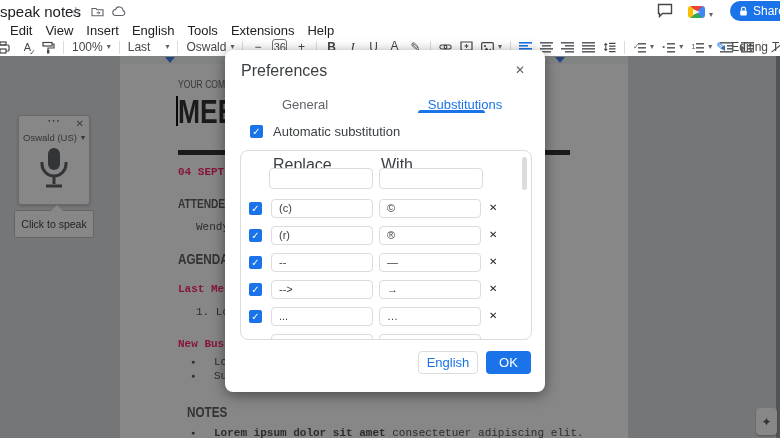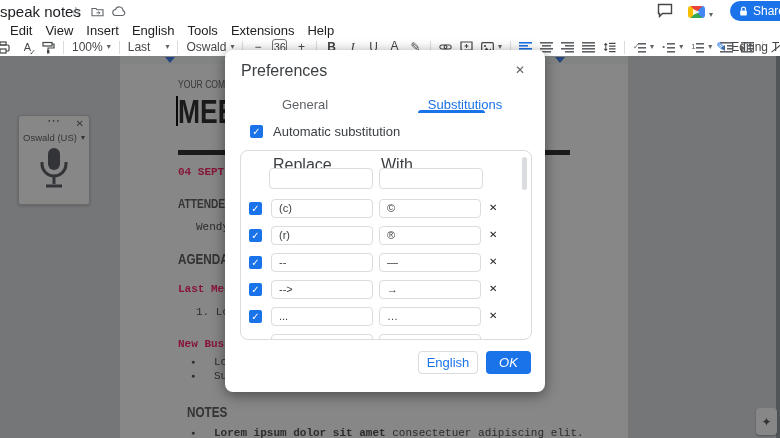--- a/index.html
+++ b/index.html
@@ -105,21 +105,21 @@
     font-family:"Liberation Sans","DejaVu Sans",sans-serif;}
   .tin.new{height:21px;width:104px;}
   .sub-row{position:absolute;left:0;width:100%;height:27px;}
   .sub-row .cbx{position:absolute;left:8px;top:3px;}
   .sub-row .r1{left:30px;top:0;}
   .sub-row .r2{left:138px;top:0;}
   .sub-row .xbtn{position:absolute;left:248px;top:3px;font-size:10px;font-weight:bold;color:#202124;cursor:pointer;}
   .dlg-btn{position:absolute;top:301px;height:23px;box-sizing:border-box;border-radius:4px;font-size:13px;font-weight:500;
     display:flex;align-items:center;justify-content:center;cursor:pointer;}
   #btn-cancel{left:193px;width:60px;background:#fff;border:1px solid #dadce0;color:#1a73e8;}
-  #btn-ok{left:261px;width:45px;background:#1a73e8;color:#fff;border:none;font-style:italic;}
+  #btn-ok{left:261px;width:45px;background:#1a73e8;color:#fff;border:none;}
   svg{display:block;}
 </style>
 </head>
 <body>
 
 <div id="titlebar">
   <div class="doc-title">speak notes</div>
   <div class="tb-ico" style="left:70px;">☆</div>
   <div class="tb-ico" style="left:91px;top:6px;">
     <svg width="13" height="11" viewBox="0 0 13 11">
@@ -296,20 +296,23 @@
       <span class="caret">▾</span>
     </div>
     <div id="voice-mic">
       <svg width="34" height="46" viewBox="0 0 34 46">
         <rect x="11" y="2" width="12" height="22" rx="6" fill="#5f6368"></rect>
         <path d="M5 16v2a12 12 0 0 0 24 0v-2" fill="none" stroke="#5f6368" stroke-width="3"></path>
         <path d="M17 31v7M9 40h16" stroke="#5f6368" stroke-width="3"></path>
       </svg>
     </div>
   </div>
+  <div id="voice-tip">
+    <span>Click to speak</span>
+  </div>
 
   <div id="explore-btn">
     <span>✦</span>
   </div>
 
   <div id="overlay"></div>
 </div>
 
 <div id="dialog">
   <div id="dlg-title">Preferences</div>

